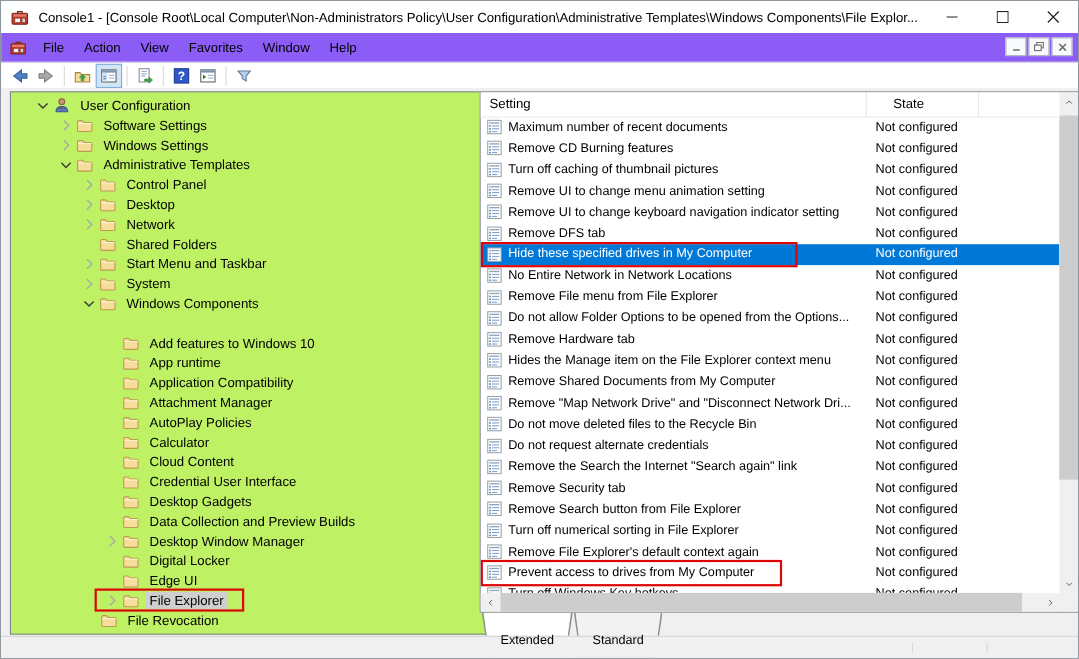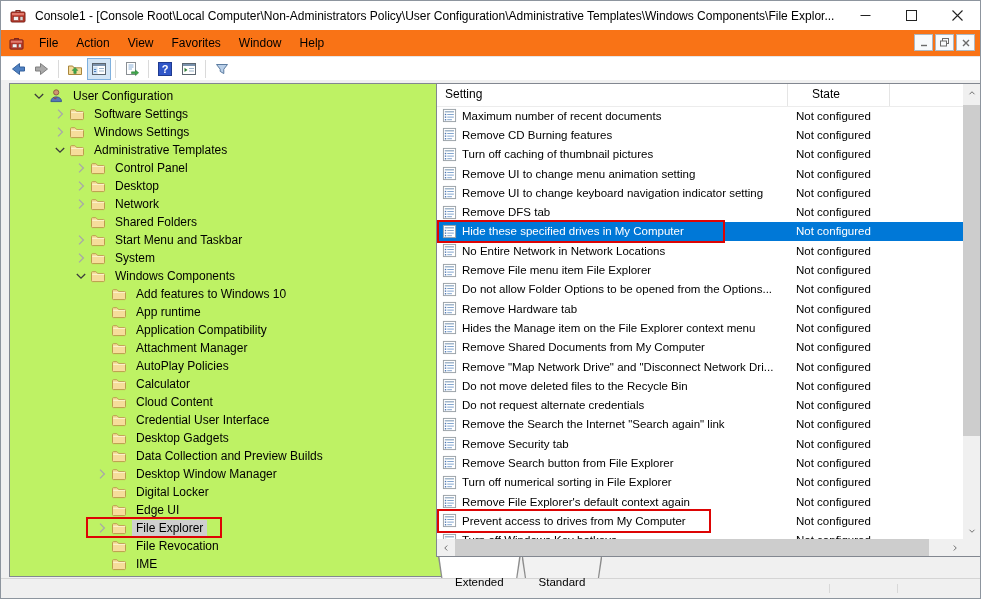--- a/index.html
+++ b/index.html
@@ -7,21 +7,21 @@
        box-sizing:border-box;overflow:hidden;font-family:"Liberation Sans",sans-serif;font-size:12px;color:#000;
        --accent:#0078d7;--annot:#dd0404;}
   svg{display:block}
   
   .titlebar{height:29px;display:flex;align-items:center;padding-left:9px;background:#fff;}
   .app-ico{width:16px;height:16px;flex:0 0 16px;}
   .title{margin-left:9px;white-space:nowrap;overflow:hidden;flex:1;font-size:12px;}
   .cap-btns{display:flex;height:100%;}
   .cap{width:46px;display:flex;align-items:center;justify-content:center;}
   
-  .menubar{height:26px;display:flex;align-items:center;padding-left:8px;border-bottom:1px solid #e6e6e6;position:relative;background:#f97316;}
+  .menubar{height:26px;display:flex;align-items:center;padding-left:8px;border-bottom:1px solid #e6e6e6;position:relative;background:#8b5cf6;}
   .menu-ico{width:15px;height:15px;margin-right:6px;}
   .menu-item{padding:4px 9px;white-space:nowrap;}
   .mdi-btns{position:absolute;right:5px;top:4px;display:flex;gap:2px;}
   .mdib{width:17px;height:15px;border:1px solid #aeb8c2;background:#f8fafc;display:flex;align-items:center;justify-content:center;}
   
   .toolbar{height:23px;display:flex;align-items:center;padding-left:5px;border-bottom:1px solid #d4d4d4;background:#fff;}
   .tb-btn{width:24px;height:22px;display:flex;align-items:center;justify-content:center;border:1px solid transparent;box-sizing:border-box;}
   .tb-btn.pressed{background:#d3e5f5;border-color:#7fb0dd;}
   .tb-sep{width:1px;height:18px;background:#dadada;margin:0 4px;}
   
@@ -391,21 +391,21 @@
     <span class="expander">
               <svg>
                 <use href="#i-chev-d"></use>
               </svg>
             </span>
     <svg class="tico">
               <use href="#i-folder"></use>
             </svg>
     <span class="tlabel">Windows Components</span>
   </div>
-          <div class="titem" style="padding-left: 84px;">
+          <div class="titem" style="padding-left: 84px; margin-top: 18px;">
     <span class="expander"></span>
     <svg class="tico">
               <use href="#i-folder"></use>
             </svg>
     <span class="tlabel">Add features to Windows 10</span>
   </div>
           <div class="titem" style="padding-left: 84px;">
     <span class="expander"></span>
     <svg class="tico">
               <use href="#i-folder"></use>
@@ -498,21 +498,21 @@
               <svg>
                 <use href="#i-chev-r"></use>
               </svg>
             </span>
     <svg class="tico">
               <use href="#i-folder"></use>
             </svg>
     <span class="tlabel">File Explorer</span>
   <div class="t-annot"></div>
           </div>
-          <div class="titem" style="padding-left: 84px;">
+          <div class="titem" style="padding-left: 64px;">
     <span class="expander"></span>
     <svg class="tico">
               <use href="#i-folder"></use>
             </svg>
     <span class="tlabel">File Revocation</span>
   </div>
           <div class="titem" style="padding-left: 84px;">
     <span class="expander"></span>
     <svg class="tico">
               <use href="#i-folder"></use>
@@ -620,21 +620,21 @@
               </svg>
       <span class="slabel">No Entire Network in Network Locations</span>
     </div>
     <div class="cell-state">Not configured</div>
   </div>
           <div class="lrow">
     <div class="cell-setting">
       <svg class="sico">
                 <use href="#i-setting"></use>
               </svg>
-      <span class="slabel">Remove File menu item File Explorer</span>
+      <span class="slabel">Remove File menu from File Explorer</span>
     </div>
     <div class="cell-state">Not configured</div>
   </div>
           <div class="lrow">
     <div class="cell-setting">
       <svg class="sico">
                 <use href="#i-setting"></use>
               </svg>
       <span class="slabel">Do not allow Folder Options to be opened from the Options...</span>
     </div>

